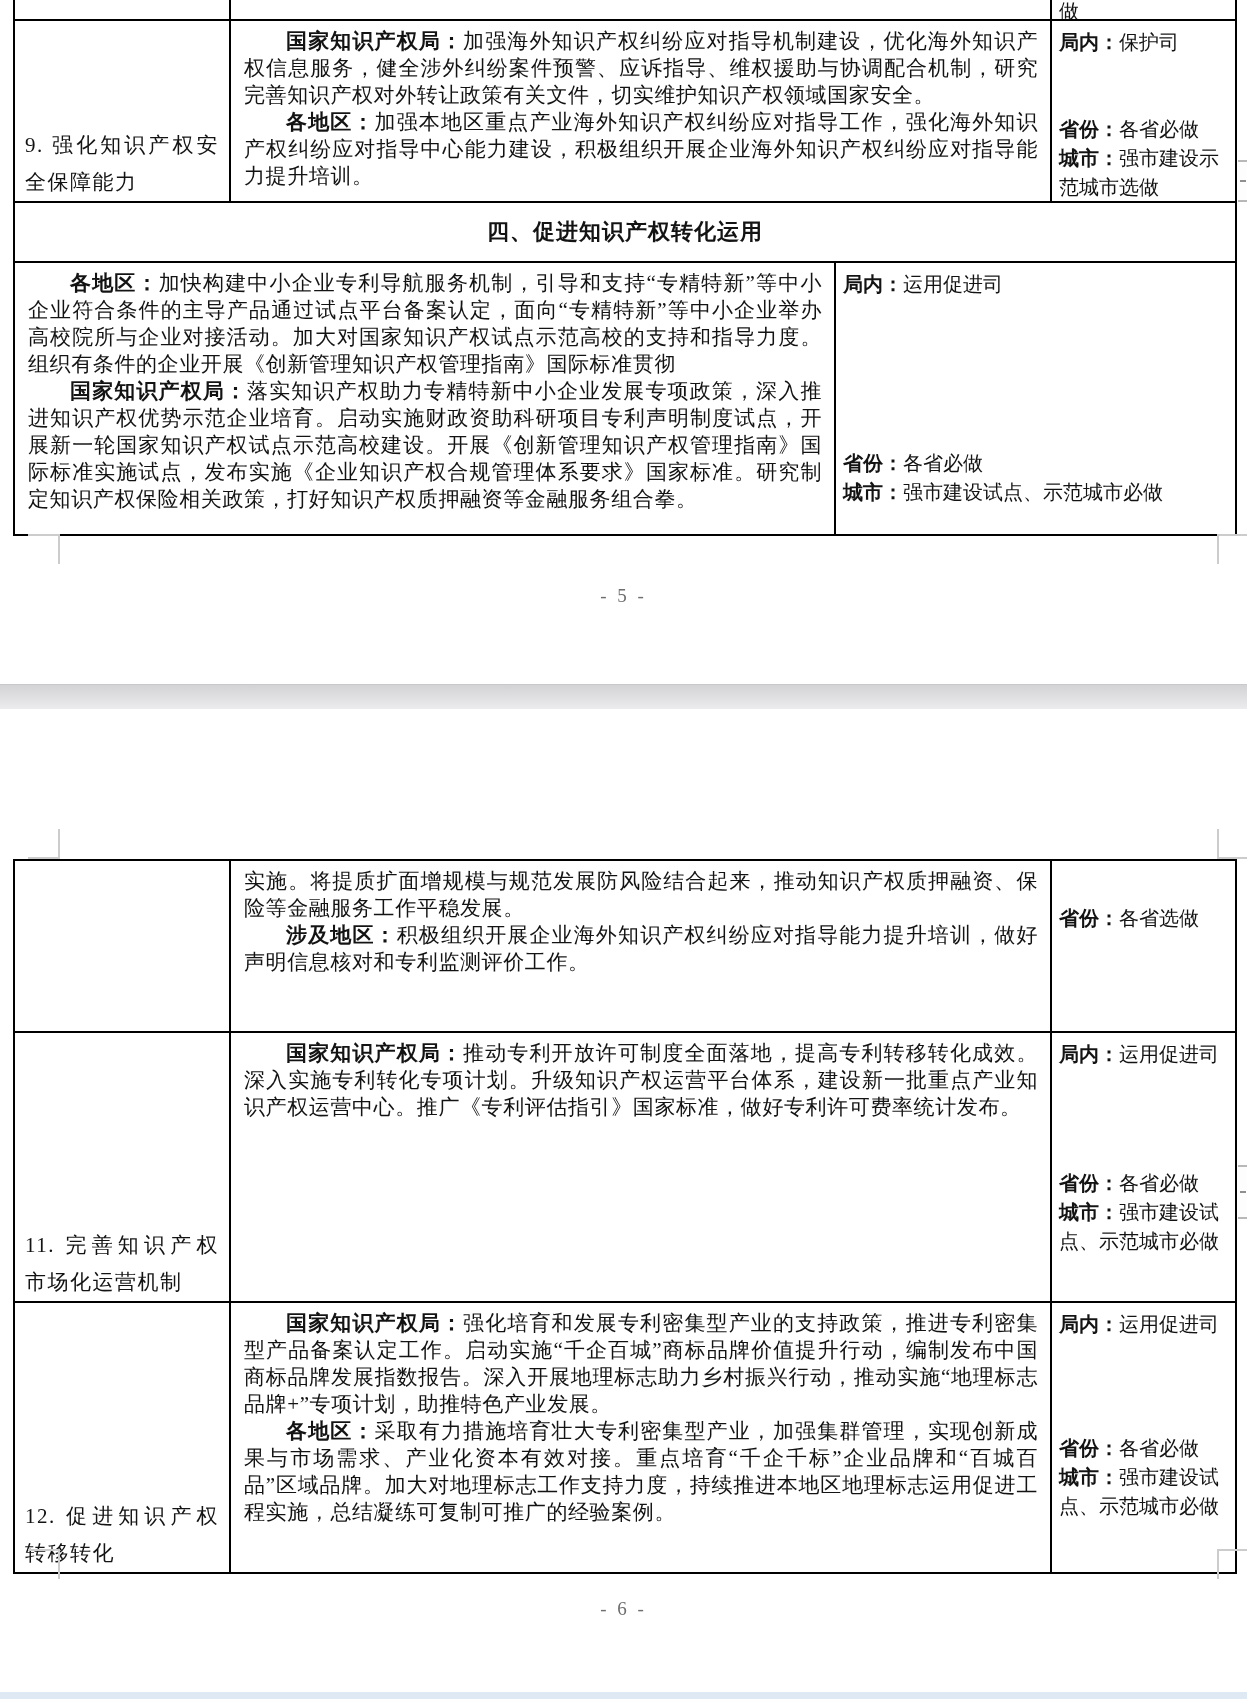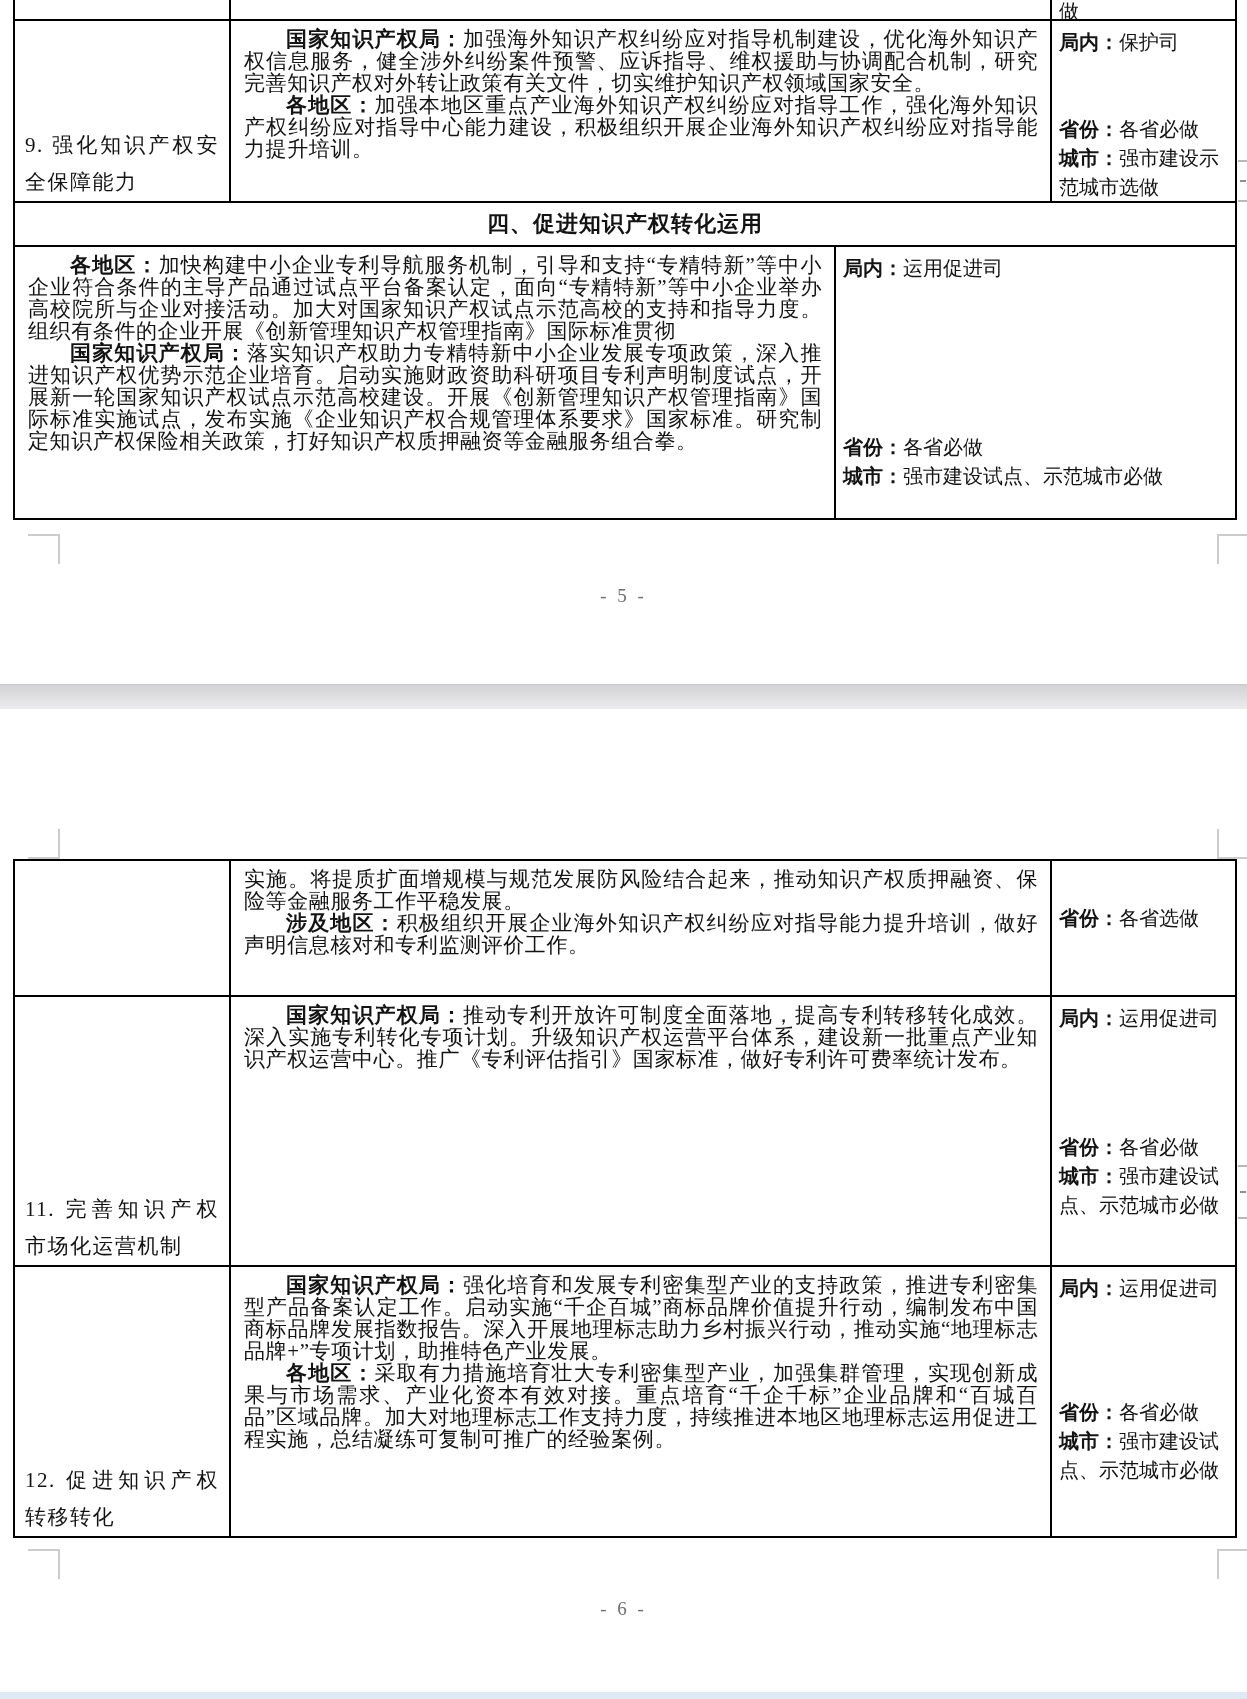--- a/index.html
+++ b/index.html
@@ -5,30 +5,30 @@
   html,body{margin:0;padding:0;background:#fff;}
   .screen{position:relative;width:1247px;height:1699px;background:#ffffff;overflow:hidden;
           font-family:"Liberation Serif","DejaVu Serif",serif;color:#131313;}
   
   .doc-table{position:absolute;left:13px;width:1224px;border-left:2px solid #000;border-right:2px solid #000;box-sizing:border-box;background:#fff;}
   .t5{top:0;}
   .t6{top:859px;border-top:2px solid #000;}
   .row{display:flex;border-bottom:2px solid #000;box-sizing:border-box;overflow:hidden;}
   .h-frag{height:21px;}
   .h-r9{height:182px;}
-  .h-sec{height:44px;}
+  .h-sec{height:60px;}
   .h-r10{height:273px;}
-  .h-cont{height:136px;}
+  .h-cont{height:172px;}
   .h-r11{height:270px;}
   .h-r12{height:271px;}
   .c1{width:216px;border-right:2px solid #000;box-sizing:border-box;display:flex;align-items:flex-end;
       padding:0 10px;font-size:21px;line-height:37px;letter-spacing:1.5px;}
   .c1 .t{width:100%;text-align:justify;}
   .c2{width:821px;border-right:2px solid #000;box-sizing:border-box;padding:7px 12px 0 13px;
-      font-size:21px;line-height:22px;text-align:justify;letter-spacing:0.6px;overflow:hidden;}
+      font-size:21px;line-height:27px;text-align:justify;letter-spacing:0.6px;overflow:hidden;}
   .c3{flex:1;box-sizing:border-box;padding:7px 3px 0 7px;font-size:20px;line-height:29px;overflow:hidden;}
   .para{margin:0;text-indent:2em;}
   .para.noindent{text-indent:0;}
   b{font-weight:bold;}
   .secrow{display:flex;align-items:center;justify-content:center;border-bottom:2px solid #000;
           font-weight:bold;font-size:22px;letter-spacing:1px;box-sizing:border-box;}
   .gap9{margin-top:58px;}
   .gap10{margin-top:150px;}
   .gap11{margin-top:100px;}
   .gap12{margin-top:95px;}

